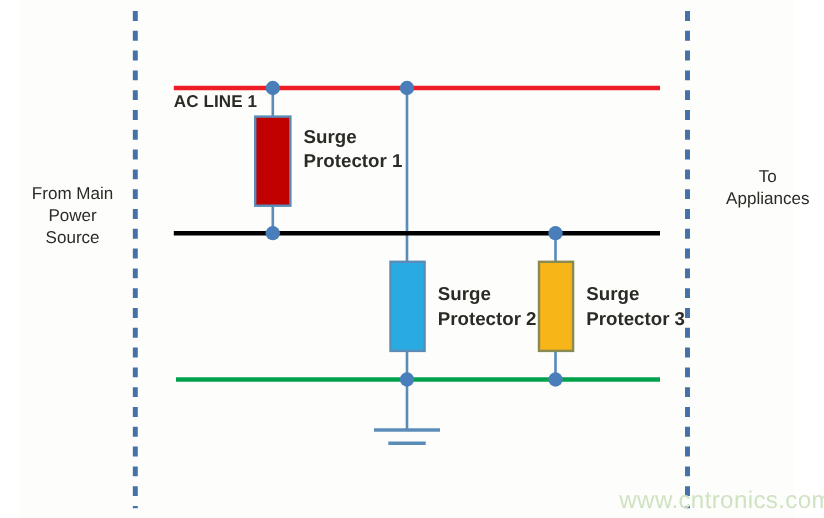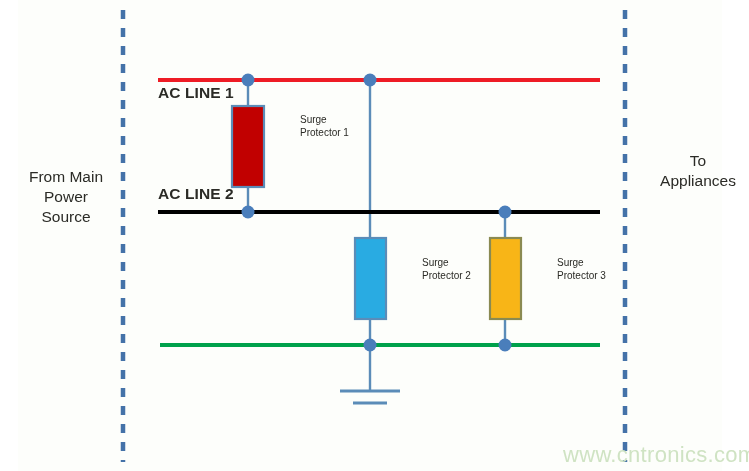--- a/index.html
+++ b/index.html
@@ -37,23 +37,22 @@
     font-family: "Liberation Sans", sans-serif;
     white-space: pre;
     line-height: 1.28;
   }
   .lbl-bus {
     font-size: 15.5px;
     font-weight: 600;
     letter-spacing: 0.1px;
   }
   .lbl-part {
-    font-size: 10px;
-    font-weight: 400;
-    margin-left: 24px;
+    font-size: 17px;
+    font-weight: 700;
   }
   .lbl-side {
     font-size: 15.5px;
     font-weight: 400;
     text-align: center;
   }
   .watermark {
     position: absolute;
     left: 563px;
     top: 442px;
@@ -98,21 +97,20 @@
 
     <circle cx="248" cy="80" r="6.5" fill="#4a7ebb"></circle>
     <circle cx="370" cy="80" r="6.5" fill="#4a7ebb"></circle>
     <circle cx="248" cy="212" r="6.5" fill="#4a7ebb"></circle>
     <circle cx="505" cy="212" r="6.5" fill="#4a7ebb"></circle>
     <circle cx="370" cy="345" r="6.5" fill="#4a7ebb"></circle>
     <circle cx="505" cy="345" r="6.5" fill="#4a7ebb"></circle>
   </svg>
 
   <div class="lbl lbl-bus" style="left:158px; top:51px;margin-top:32px;">AC LINE 1</div>
-  <div class="lbl lbl-bus" style="left:158px; top:184px;">AC LINE 2</div>
 
   <div class="lbl lbl-part" style="left:276px; top:114px;">Surge
 Protector 1</div>
   <div class="lbl lbl-part" style="left:398px; top:257px;">Surge
 Protector 2</div>
   <div class="lbl lbl-part" style="left:533px; top:257px;">Surge
 Protector 3</div>
 
   <div class="lbl lbl-side" style="left:648px; top:151px; width:100px;">To
 Appliances</div>

